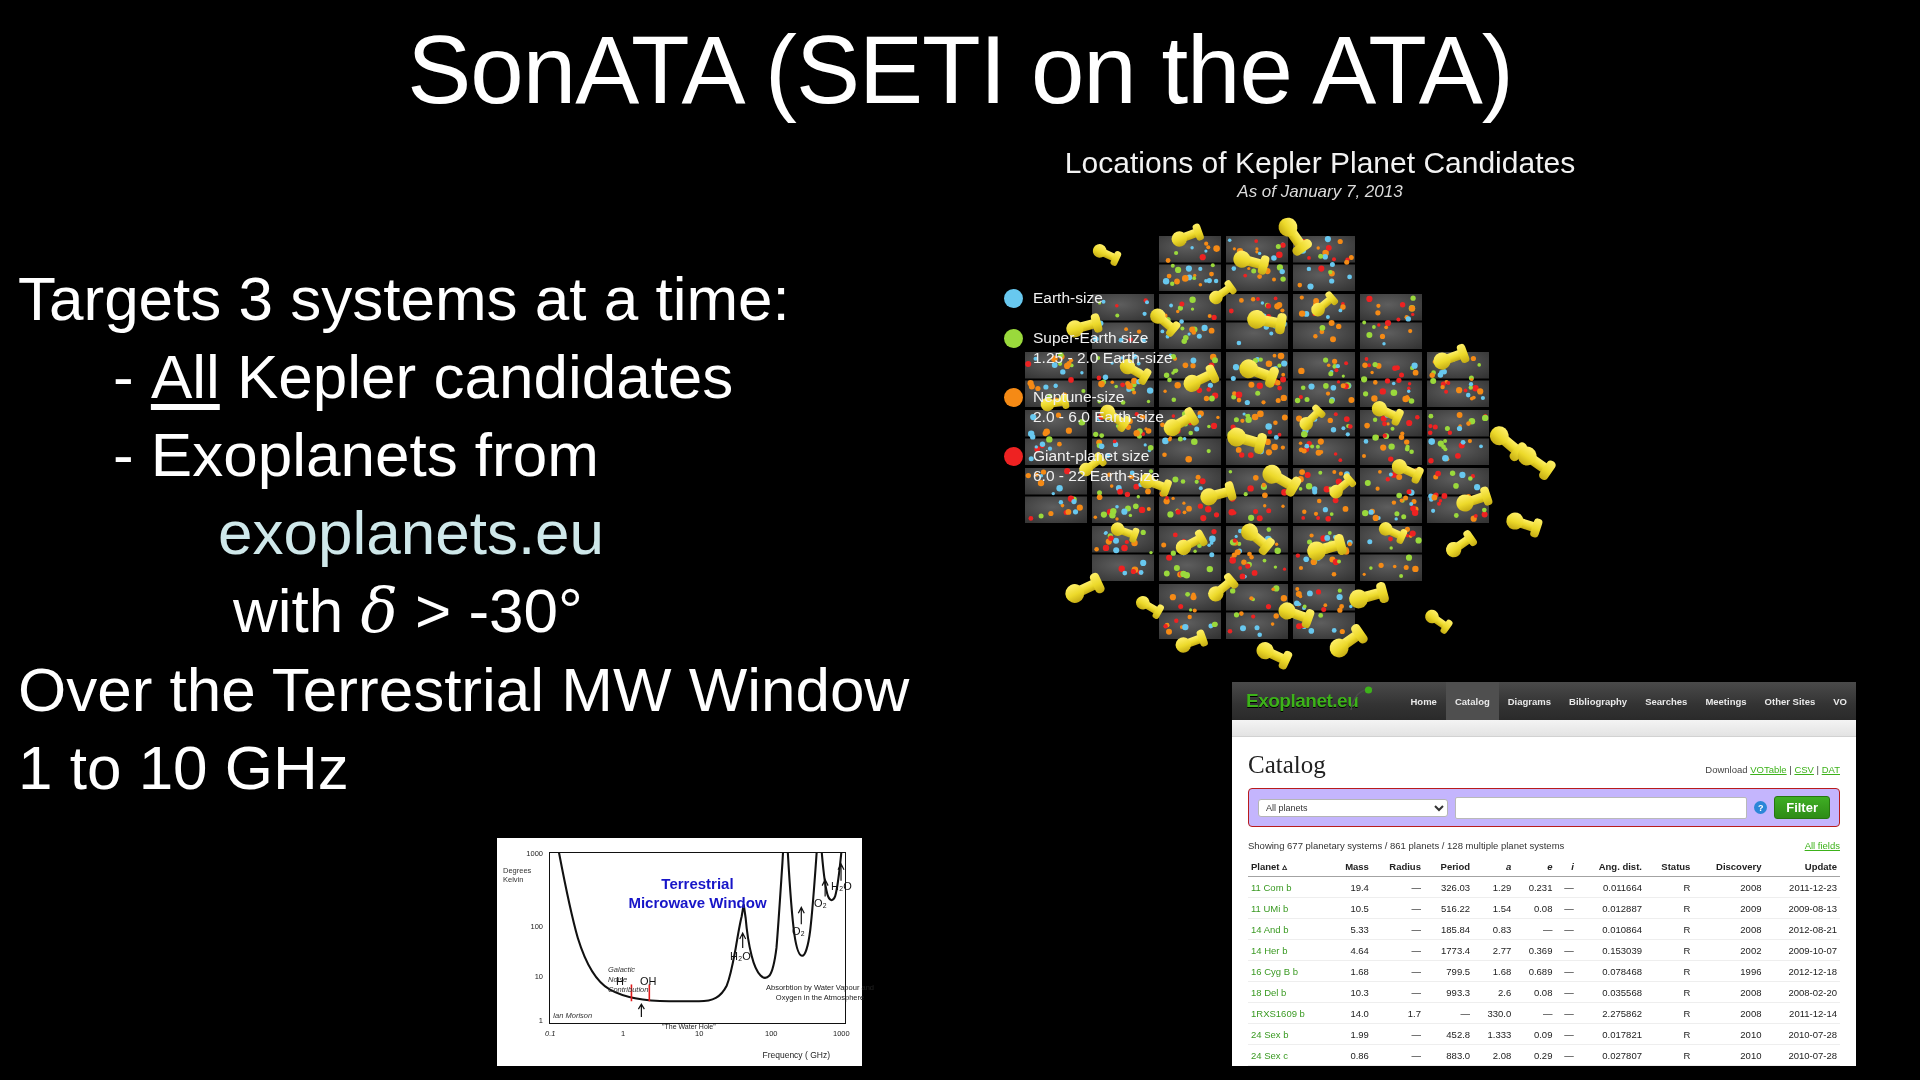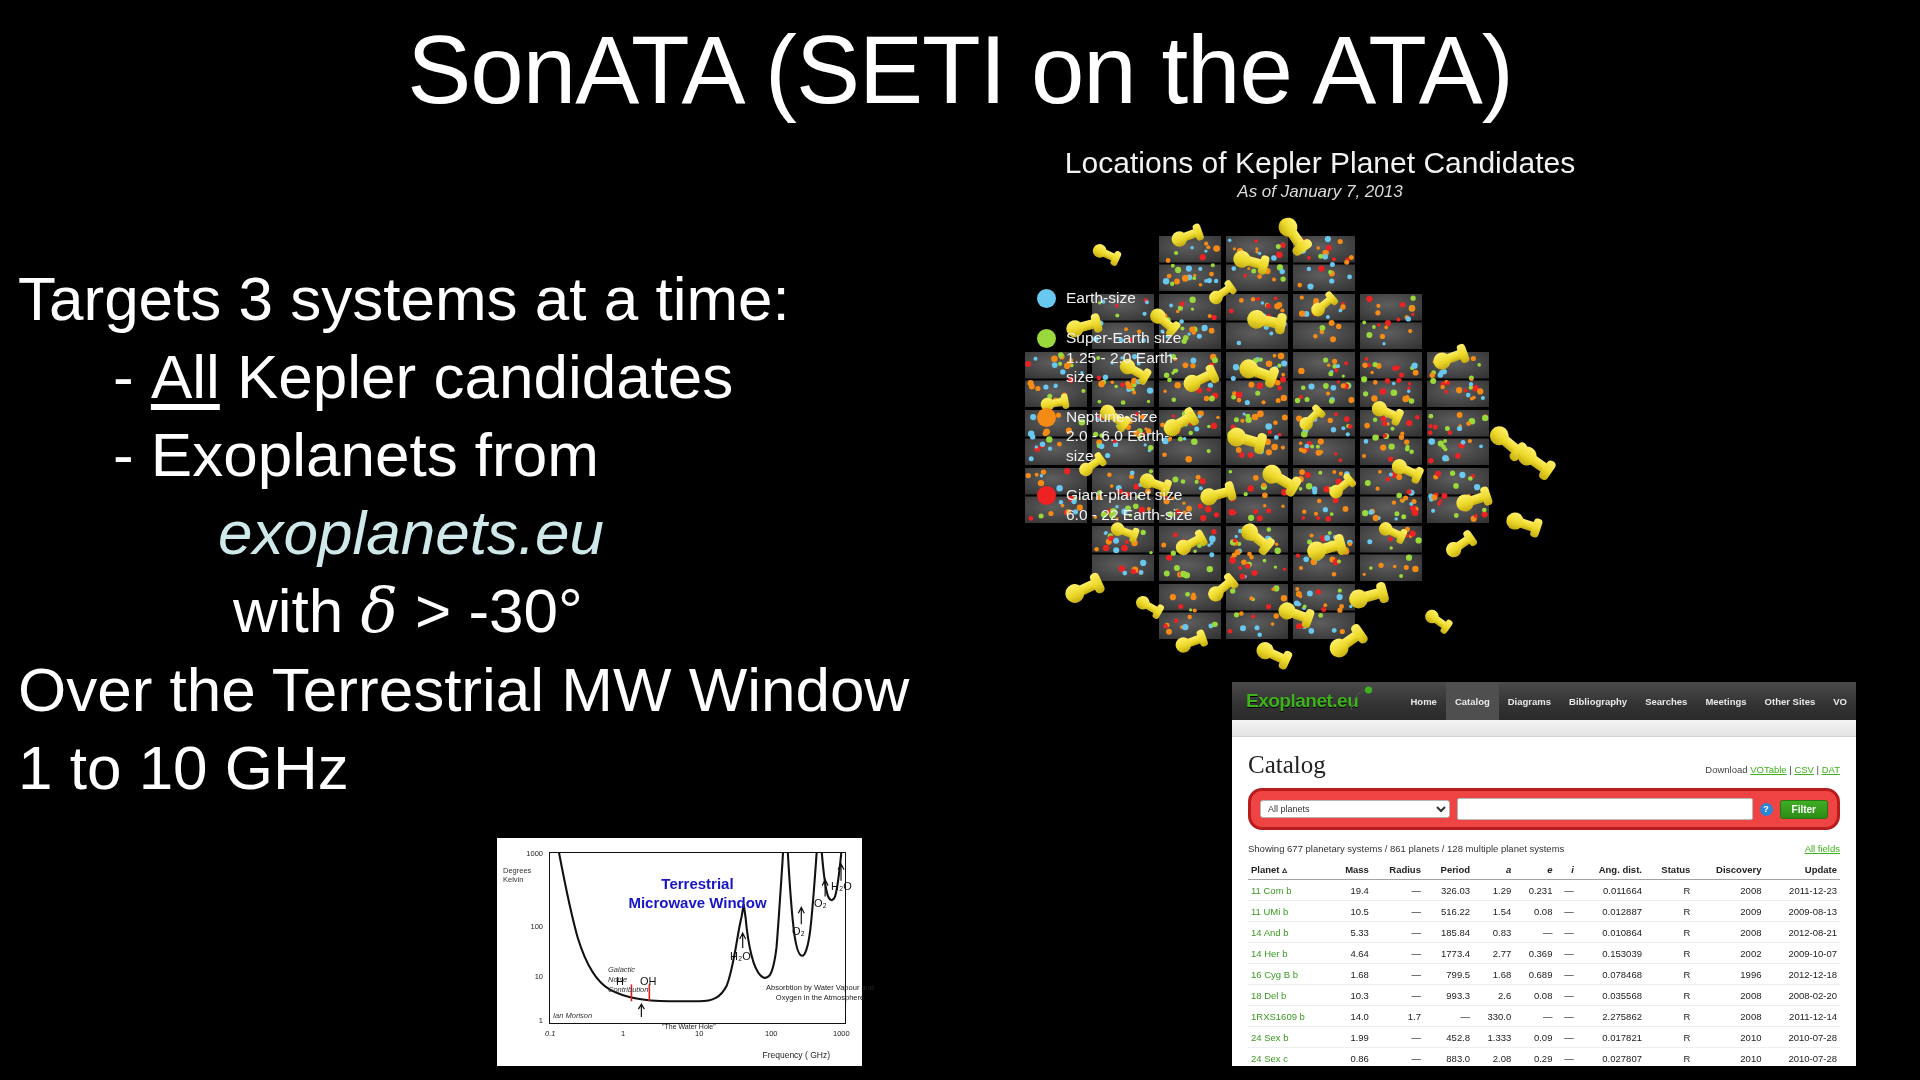--- a/index.html
+++ b/index.html
@@ -13,21 +13,21 @@
     letter-spacing:-1px;
   }
 
   
   .body-text{position:absolute;left:18px;top:260px;width:1200px;color:#fff;}
   .ln{font-size:62px;line-height:1.26;white-space:pre;font-weight:400;}
   .ln.i1{padding-left:95px;}
   .ln.i2{padding-left:200px;}
   .ln.i3{padding-left:215px;}
   .ln u{text-decoration:underline;text-underline-offset:6px;}
-  .cyan{color:#cfe8ea;font-style:italic;}
+  .cyan{color:#cfe8ea;}
   .delta{font-family:"DejaVu Serif",serif;font-style:italic;}
 
   
   #mw{position:absolute;left:497px;top:838px;width:365px;height:228px;background:#fff;
       box-sizing:border-box;padding:0;}
   #mw .plotbox{position:absolute;left:52px;top:14px;right:16px;bottom:42px;
       border:1.6px solid #111;background:#fff;}
   #mw svg{position:absolute;left:0;top:0;width:100%;height:100%;}
   #mw .mw-title{position:absolute;left:0;right:0;top:22px;text-align:center;
       color:#1715c8;font-weight:bold;font-size:15px;line-height:1.25;}
@@ -41,21 +41,21 @@
   #mw .credit{position:absolute;left:56px;bottom:46px;font-size:7.5px;color:#333;font-style:italic;}
   #mw .whole{position:absolute;left:112px;top:170px;font-size:7px;color:#222;white-space:nowrap;}
 
   
   #kepler{position:absolute;left:990px;top:140px;width:660px;height:530px;background:#000;}
   #kepler .kt{position:absolute;left:0;right:0;top:6px;text-align:center;color:#f2f2f2;
       font-size:30px;font-weight:400;letter-spacing:0px;}
   #kepler .ks{position:absolute;left:0;right:0;top:42px;text-align:center;color:#dcdcdc;
       font-size:17px;font-style:italic;}
   #kepler .legend{position:absolute;left:14px;top:148px;width:190px;color:#f0f0f0;}
-  #kepler .lrow{display:flex;align-items:flex-start;margin-bottom:20px;margin-left:33px;}
+  #kepler .lrow{display:flex;align-items:flex-start;margin-bottom:20px;}
   #kepler .dot{width:19px;height:19px;border-radius:50%;flex:0 0 19px;margin-right:10px;margin-top:1px;}
   #kepler .ltxt{font-size:15.5px;line-height:1.26;}
   #kepler .fp{position:absolute;left:0;top:60px;width:660px;height:470px;}
   #kepler .fp svg{width:100%;height:100%;display:block;}
 
   
   #exo{position:absolute;left:1232px;top:682px;width:624px;height:384px;background:#fff;
        box-sizing:border-box;overflow:hidden;font-size:10px;color:#333;}
   #exo .navbar{position:relative;height:38px;
        background:linear-gradient(#4a4a4a,#333 60%,#2a2a2a);display:flex;align-items:center;}
@@ -65,28 +65,28 @@
   #exo .navlinks{display:flex;align-items:center;margin-left:auto;height:38px;}
   #exo .navlinks .nl{color:#e9e9e9;font-size:9.5px;font-weight:bold;padding:0 9px;height:38px;
        display:flex;align-items:center;}
   #exo .navlinks .nl.active{background:#4f4f4f;}
   #exo .subbar{height:16px;background:linear-gradient(#f4f4f4,#e3e3e3);border-bottom:1px solid #d2d2d2;}
   #exo .content{padding:14px 16px 0 16px;}
   #exo .chead{display:flex;align-items:flex-end;justify-content:space-between;}
   #exo h1{margin:0;font-family:"Liberation Serif",serif;font-weight:normal;font-size:25px;color:#222;}
   #exo .dl{font-size:9.5px;color:#444;padding-bottom:4px;}
   #exo .dl a{color:#3db21a;}
-  #exo .filterbar{margin-top:9px;background:#ef4444;border:3px solid #b91c1c;border-radius:14px;
+  #exo .filterbar{margin-top:9px;background:#c4b5fd;border:1px solid #b91c1c;border-radius:4px;
        padding:7px 9px;display:flex;align-items:center;gap:7px;}
   #exo select.sel{width:190px;height:18px;font-size:9px;font-family:"Liberation Sans",sans-serif;
        border:1px solid #b5b5b5;border-radius:3px;background:#fff;color:#333;padding:0 3px;}
   #exo .txtin{flex:1;height:18px;border:1px solid #b9b9b9;border-radius:2px;background:#fff;}
   #exo .help{width:13px;height:13px;border-radius:50%;background:#2c86d8;color:#fff;font-size:9px;
        display:flex;align-items:center;justify-content:center;font-weight:bold;flex:0 0 13px;}
-  #exo .btn{background:linear-gradient(#3fae24,#2e8c16);color:#fff;font-size:10px;font-weight:bold;
+  #exo .btn{background:linear-gradient(#3fae24,#2e8c16);color:#fff;font-size:13px;font-weight:bold;
        border:1px solid #27760f;border-radius:3px;padding:3px 11px;}
   #exo .showing{display:flex;justify-content:space-between;align-items:baseline;margin-top:13px;font-size:9.5px;}
   #exo .showing .af{color:#3db21a;}
   #exo table{width:100%;border-collapse:collapse;margin-top:6px;font-size:9.5px;}
   #exo th{font-weight:bold;text-align:right;padding:4px 3px;border-bottom:1px solid #a3a3a3;color:#222;
        white-space:nowrap;}
   #exo th.l{text-align:left;}
   #exo th.it{font-style:italic;}
   #exo td{text-align:right;padding:4.5px 3px;border-bottom:1px solid #eeeeee;color:#222;white-space:nowrap;}
   #exo td.pl{color:#3a9a22;text-align:left;}

